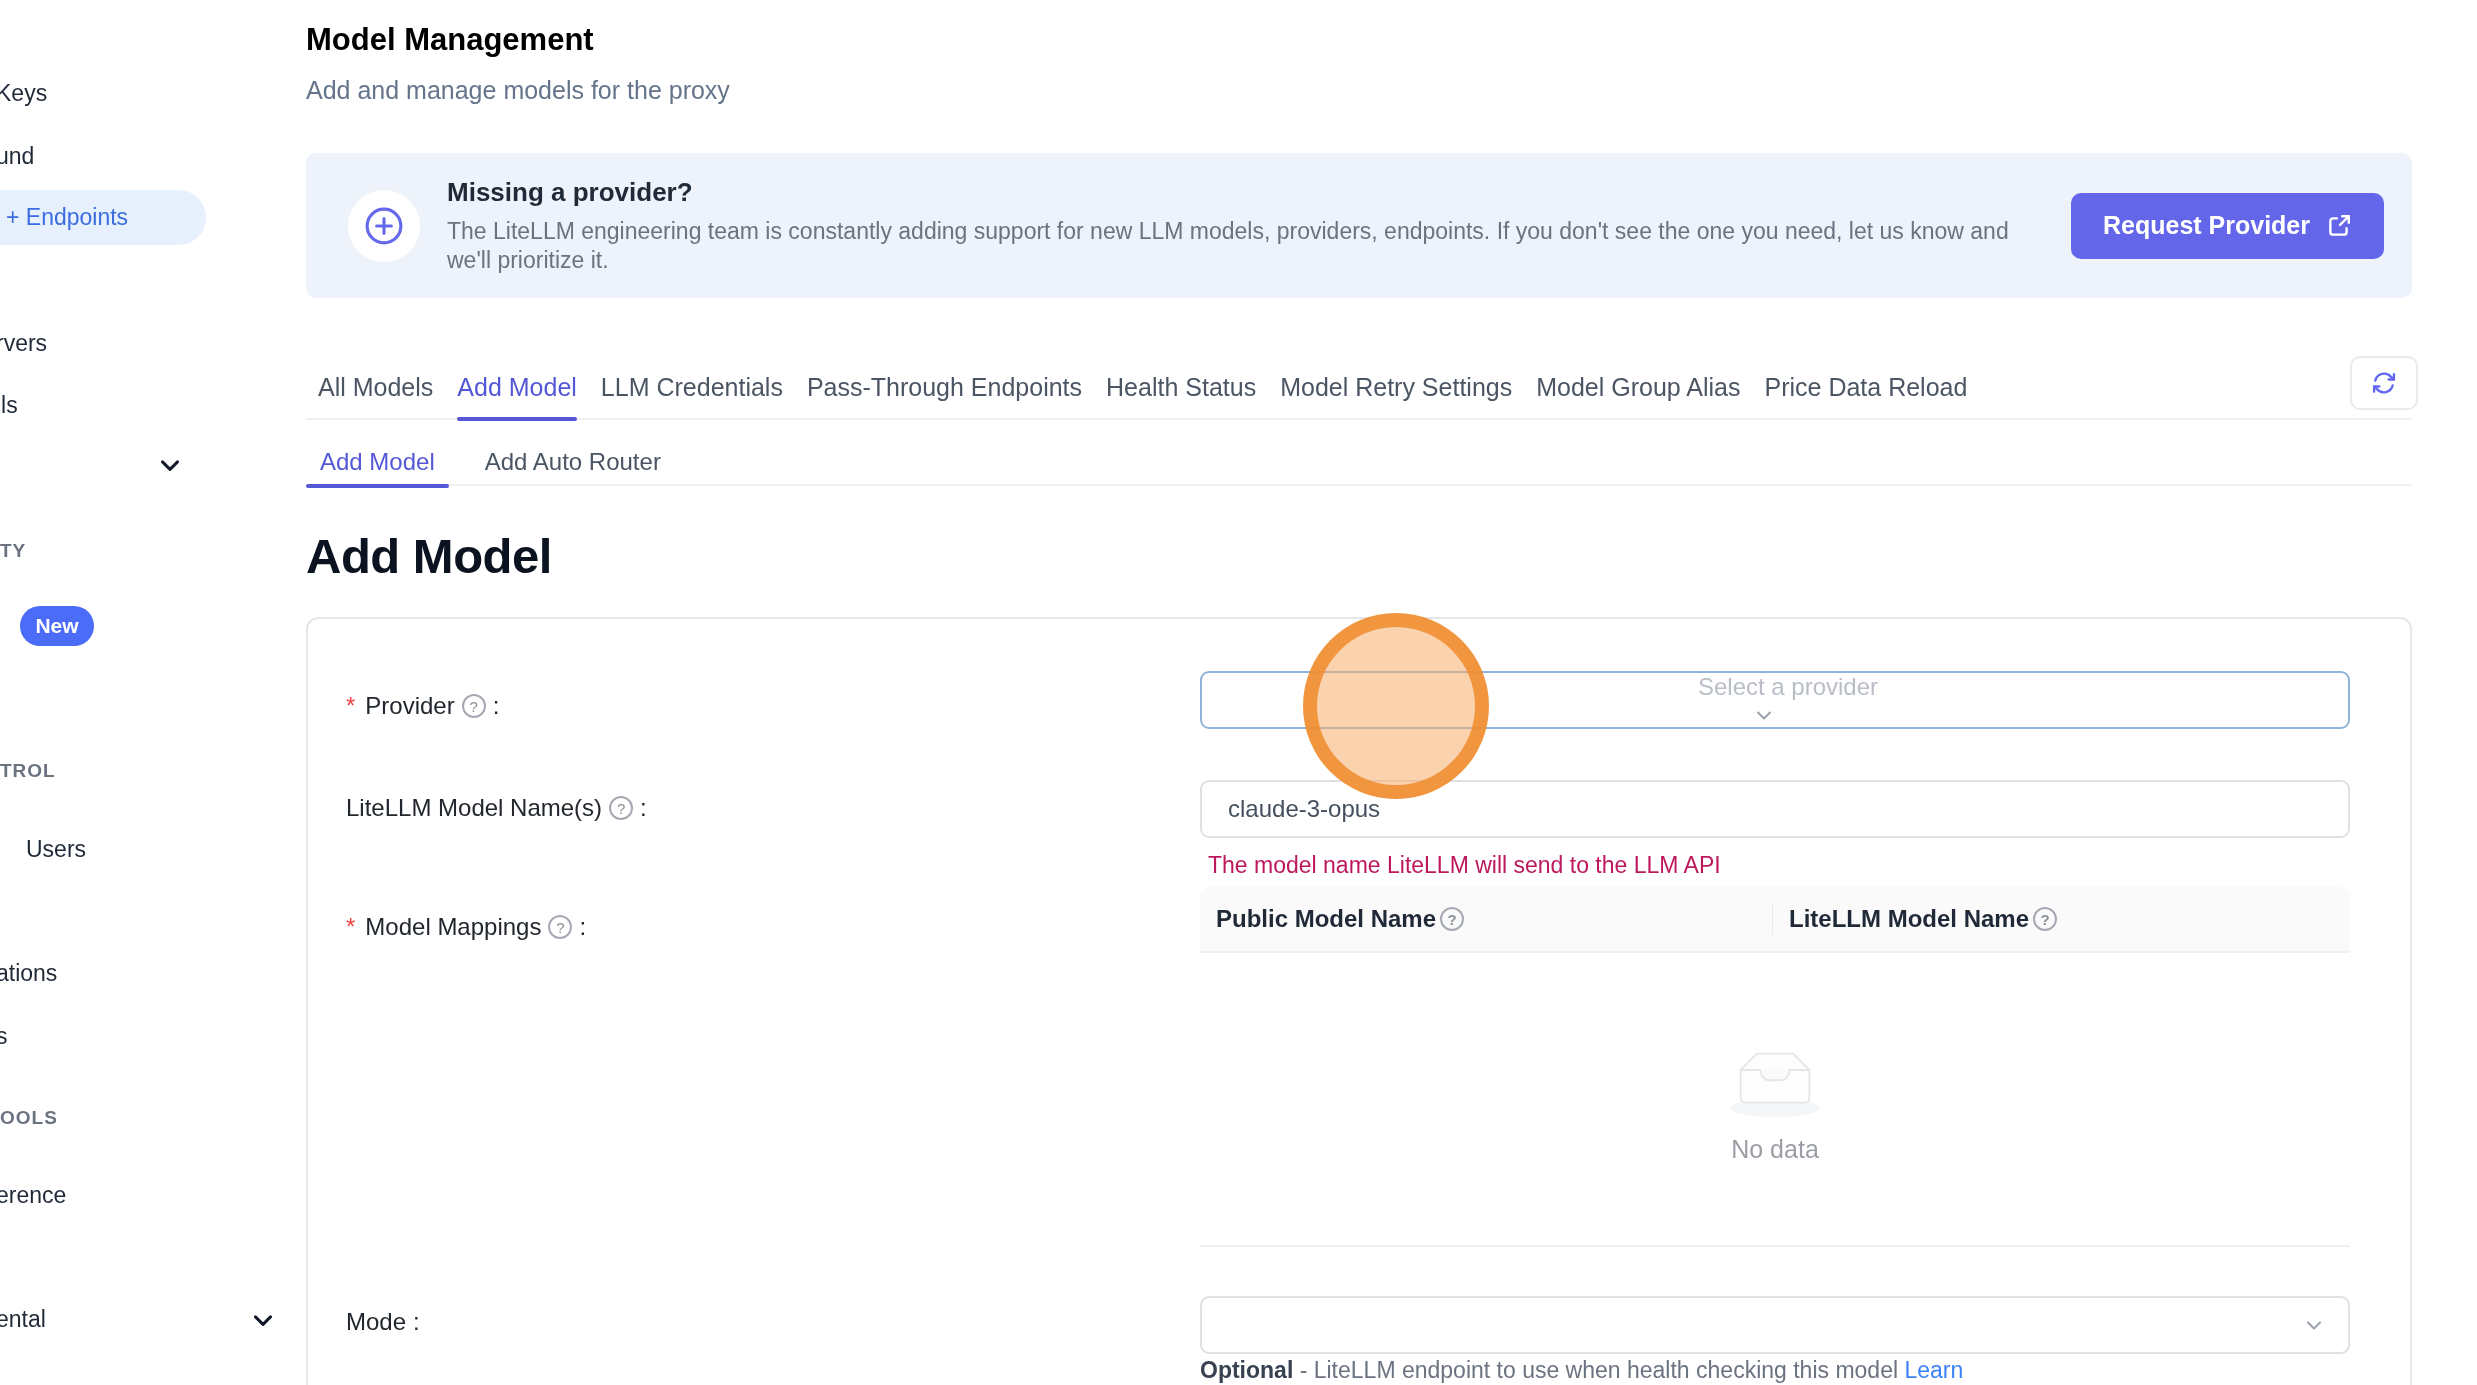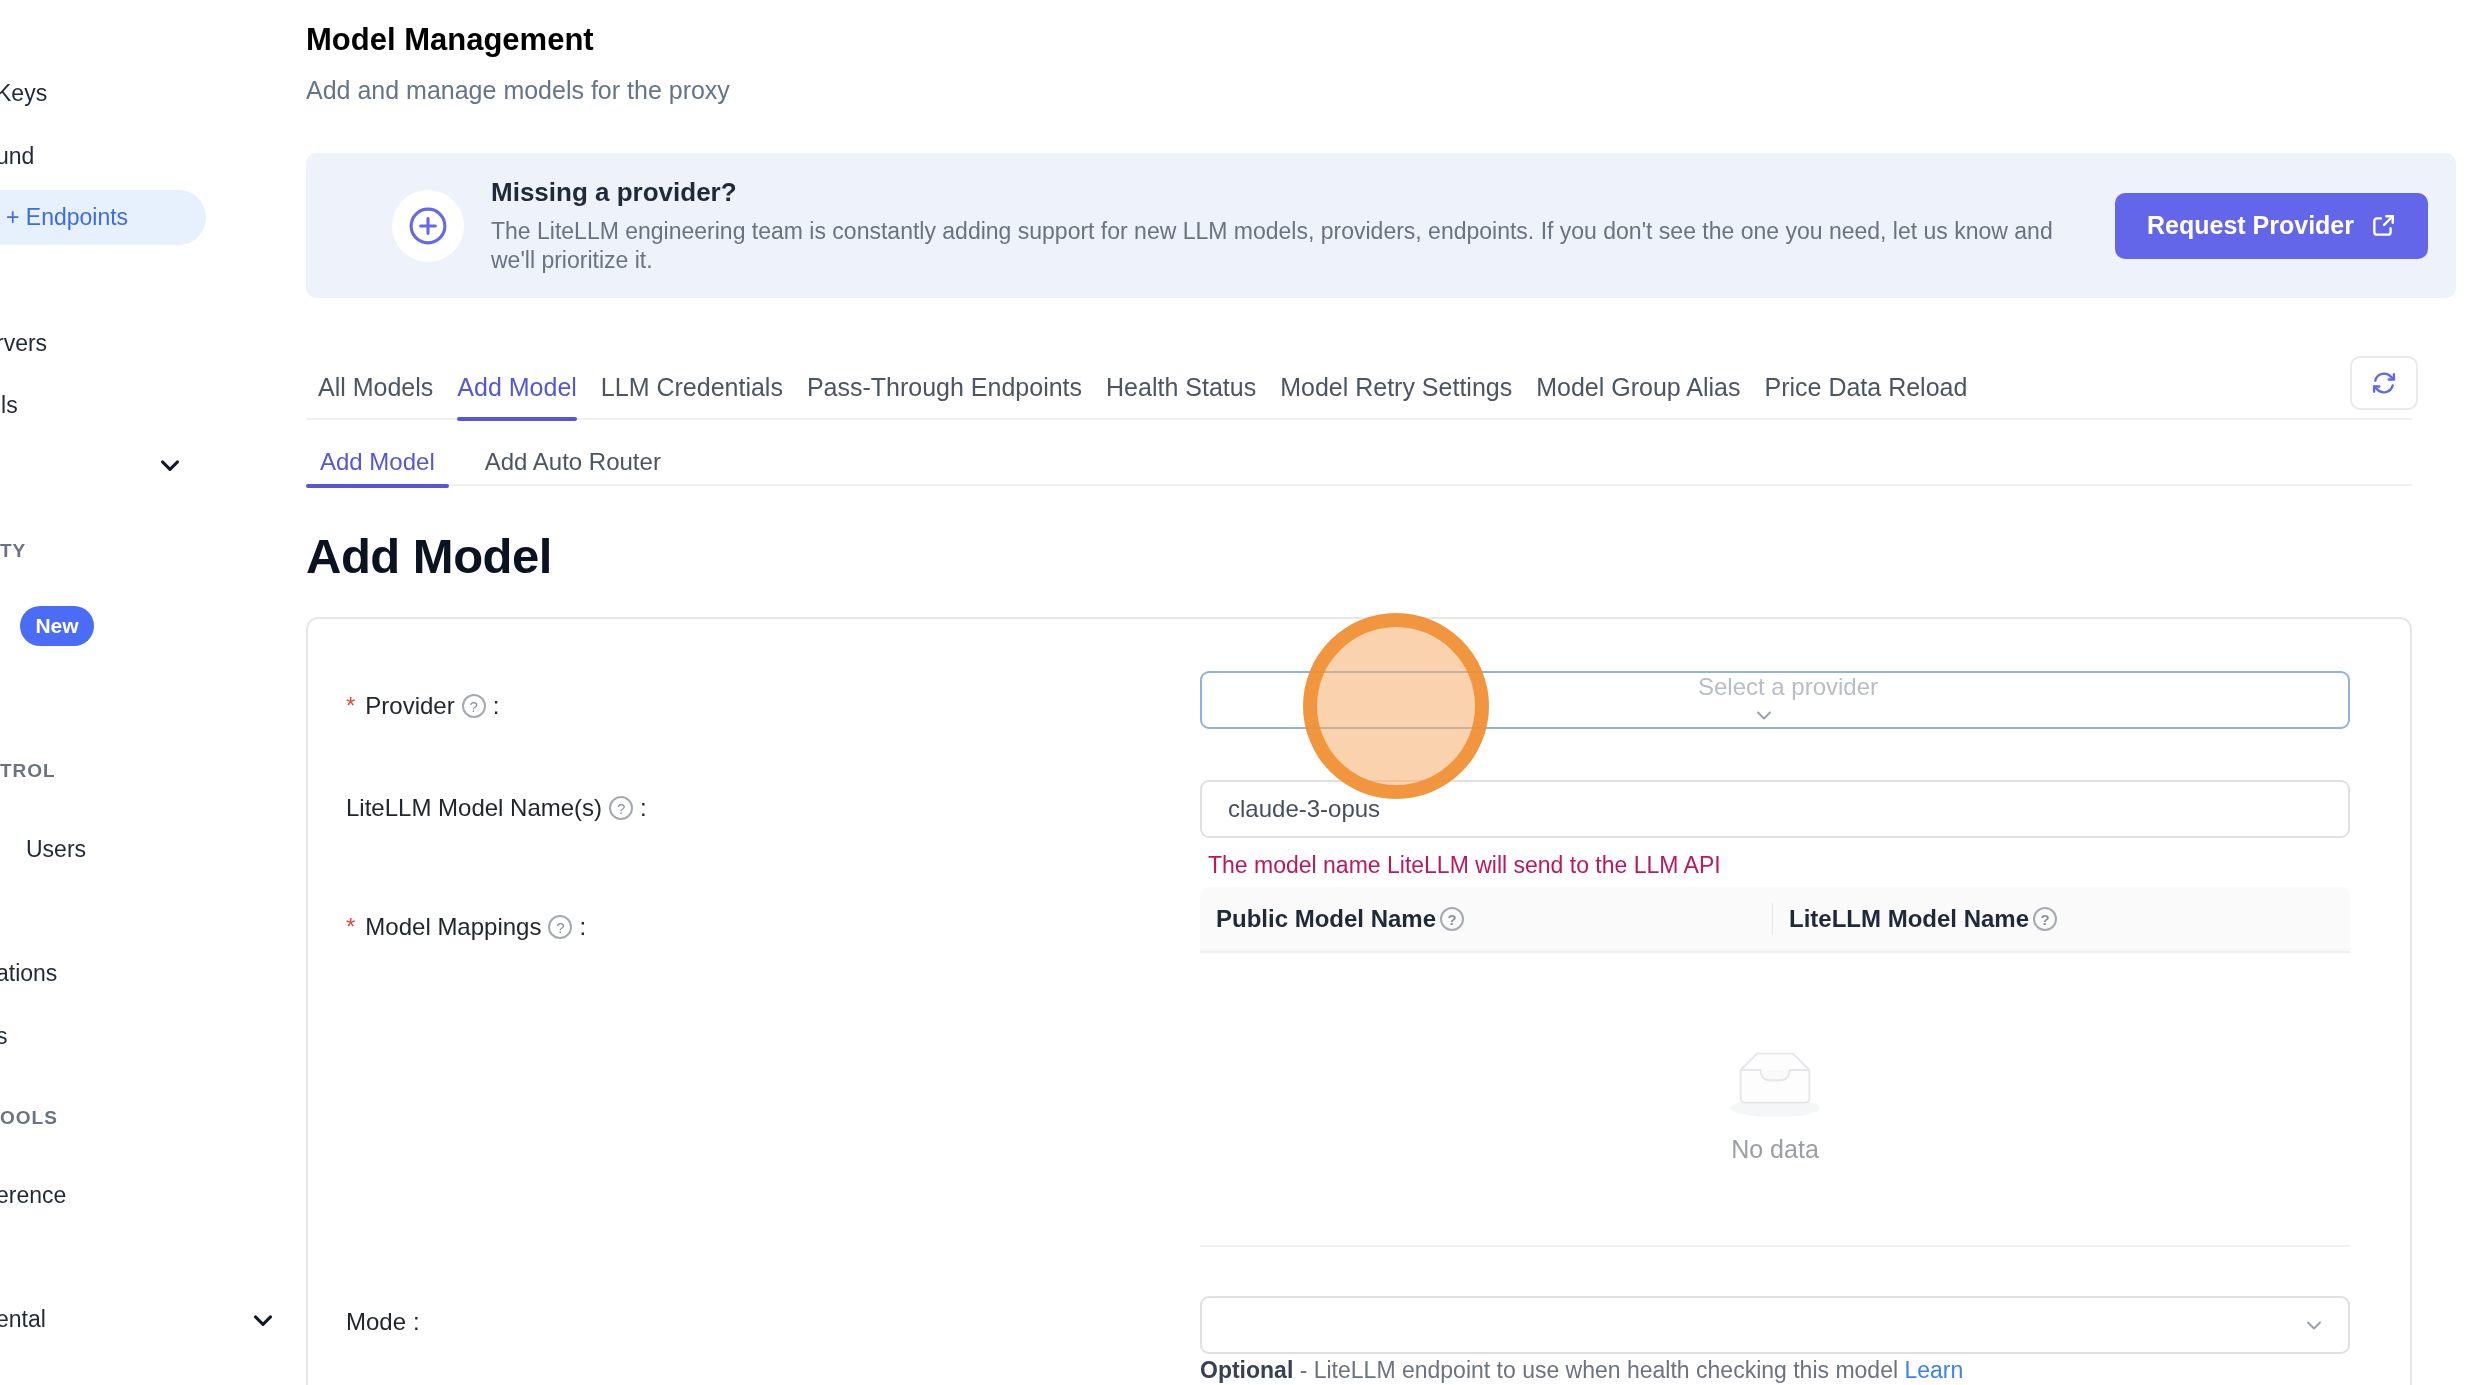--- a/index.html
+++ b/index.html
@@ -17,21 +17,21 @@
     display:flex;align-items:center;justify-content:center;cursor:pointer;}
   .new-badge span{color:#fff;font-size:21px;font-weight:600;}
   .side-chev{position:absolute;color:#111827;}
 
   
   .page-title{position:absolute;left:306px;top:22px;font-size:31px;font-weight:700;color:#000000;}
   .page-subtitle{position:absolute;left:306px;top:76px;font-size:25px;color:#64748b;}
 
   
   #banner{position:absolute;left:306px;top:153px;width:2106px;height:145px;background:#edf2fb;border-radius:10px;
-    display:flex;align-items:center;padding-left:44px;}
+    display:flex;align-items:center;}
   .banner-icon-wrap{width:72px;height:72px;border-radius:50%;background:#fff;margin-left:42px;flex:0 0 auto;
     display:flex;align-items:center;justify-content:center;}
   .banner-text{margin-left:27px;flex:1 1 auto;}
   .banner-title{font-size:26px;font-weight:700;color:#1f2937;margin-bottom:9px;}
   .banner-line{font-size:23px;color:#6b7280;line-height:29px;}
   .request-btn{flex:0 0 auto;margin-right:28px;height:66px;padding:0 32px;background:#6466e9;border:none;border-radius:10px;
     color:#fff;font-size:25px;font-weight:700;font-family:inherit;display:flex;align-items:center;gap:16px;cursor:pointer;}
 
   
   #tabs{position:absolute;left:306px;top:362px;width:2106px;height:58px;border-bottom:2px solid #f0f0f0;

